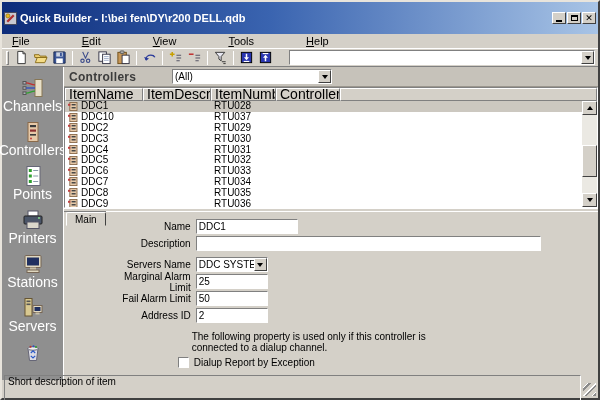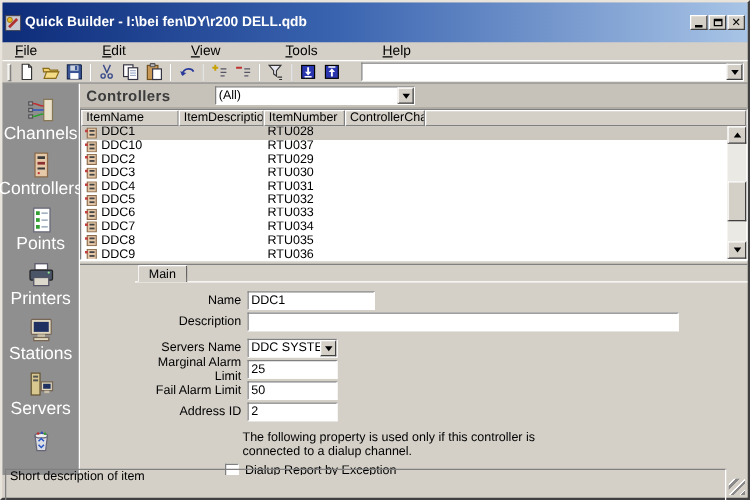--- a/index.html
+++ b/index.html
@@ -56,21 +56,21 @@
   .view-header { height:20px; flex:0 0 20px; background:#c6c2ba; display:flex; align-items:center;
                  border-bottom:1px solid #9a968e; padding-left:5px; }
   .view-title { font-size:12px; font-weight:bold; color:#3c3c3c; letter-spacing:0.3px; width:103px; }
   .filter-combo { width:160px; height:15px; background:#fff; border:1px solid; border-color:#808080 #fff #fff #808080; display:flex; }
 
   
   .list { flex:0 0 121px; height:121px; margin:0; background:#fff;
           border:1px solid; border-color:#808080 #fff #fff #808080; display:flex; flex-direction:column; }
   .list-header { display:flex; height:13px; flex:0 0 13px; background:#d4d0c8; }
   .hcell { border:1px solid; border-color:#fff #808080 #808080 #fff; background:#d4d0c8;
-           font-size:10px; padding:0 3px; overflow:hidden; white-space:nowrap; line-height:11px; }
+           font-size:14px; padding:0 3px; overflow:hidden; white-space:nowrap; line-height:11px; }
   .hc0{width:78px;flex:0 0 78px;} .hc1{width:68px;flex:0 0 68px;} .hc2{width:65px;flex:0 0 65px;}
   .hc3{width:64px;flex:0 0 64px;} .hcf{flex:1;}
   .list-main { flex:1; display:flex; min-height:0; }
   .rows { flex:1; overflow:hidden; }
   .lrow { display:flex; height:10.8px; align-items:center; font-size:10px; line-height:10px; }
   .lrow.selected { background:#ccc8c0; }
   .lcell { overflow:hidden; white-space:nowrap; padding:0 3px; }
   .lc0{width:78px;flex:0 0 78px; display:flex; align-items:center; gap:3px; padding-left:2px;}
   .lc1{width:68px;flex:0 0 68px;} .lc2{width:65px;flex:0 0 65px;} .lc3{width:64px;flex:0 0 64px;}
   .row-icon { width:11px; height:9px; flex:0 0 11px; }
@@ -81,21 +81,21 @@
             display:flex; align-items:center; justify-content:center; }
   .sb-track { flex:1; position:relative; }
   .sb-thumb { position:absolute; left:0; right:0; top:38%; height:32px; background:#d4d0c8;
               border:1px solid; border-color:#fff #404040 #404040 #fff; }
   .tri-up2 { width:0;height:0;border:3px solid transparent;border-bottom:4px solid #000;margin-bottom:3px; }
   .tri-down2 { width:0;height:0;border:3px solid transparent;border-top:4px solid #000;margin-top:3px; }
 
   .splitter { height:4px; flex:0 0 4px; background:#d4d0c8; border-top:1px solid #fff; border-bottom:1px solid #808080; }
 
   
-  .detail { flex:1; background:#d4d0c8; display:flex; flex-direction:column; min-height:0;padding-left:44px; }
+  .detail { flex:1; background:#d4d0c8; display:flex; flex-direction:row; min-height:0; }
   .tabstrip { height:14px; flex:0 0 14px; display:flex; padding-left:2px; }
   .tab { padding:0 8px; background:#d4d0c8; border:1px solid; border-color:#fff #404040 #d4d0c8 #fff;
          border-radius:2px 2px 0 0; font-size:10px; line-height:13px; position:relative; z-index:2; }
   .panel { flex:1; border-top:1px solid #fff; margin-top:-1px; padding:7px 0 0 4px; }
   .frow { display:flex; align-items:center; margin-bottom:2px; height:15px; }
   .flabel { width:86px; flex:0 0 86px; text-align:right; padding-right:5px; }
   .field { height:15px; background:#fff; border:1px solid; border-color:#808080 #fff #fff #808080;
            font-family:inherit; font-size:10px; padding:0 2px; }
   .w-name{width:102px;} .w-desc{width:345px;} .w-num{width:72px;}
   .fcombo { width:72px; height:15px; background:#fff; border:1px solid; border-color:#808080 #fff #fff #808080; display:flex; }

